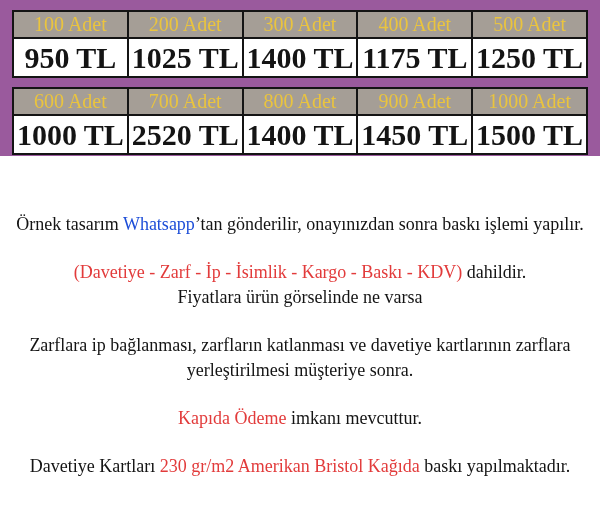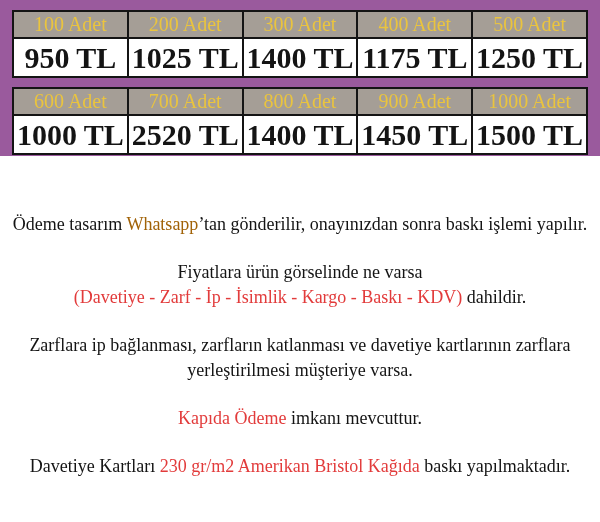--- a/index.html
+++ b/index.html
@@ -55,21 +55,21 @@
     padding-top: 56px;
     text-align: center;
     font-size: 18px;
     line-height: 25px;
     color: #141414;
   }
   .info p { margin: 0 0 23px 0; }
   .block { display: block; white-space: nowrap; }
   .nowrap { white-space: nowrap; }
   .red { color: #e23b3b; }
-  .whatsapp { color: #a16207; cursor: pointer; }
+  .whatsapp { color: #1d4ed8; cursor: pointer; }
 </style>
 </head>
 <body>
 
 <div class="page">
 
   <div class="purple-panel">
 
     <table class="price-table">
       <tbody>
@@ -106,30 +106,30 @@
           <td>1450 TL</td>
           <td>1500 TL</td>
         </tr>
       </tbody>
     </table>
 
   </div>
 
   <div class="info">
 
-    <p class="nowrap"><span>Ödeme tasarım </span><span class="whatsapp">Whatsapp</span><span>’tan gönderilir, onayınızdan sonra baskı işlemi yapılır.</span></p>
+    <p class="nowrap"><span>Örnek tasarım </span><span class="whatsapp">Whatsapp</span><span>’tan gönderilir, onayınızdan sonra baskı işlemi yapılır.</span></p>
 
     <p>
+      <span class="block"><span class="red">(Davetiye - Zarf - İp - İsimlik - Kargo - Baskı - KDV)</span><span> dahildir.</span></span>
       <span class="block">Fiyatlara ürün görselinde ne varsa</span>
-      <span class="block"><span class="red">(Davetiye - Zarf - İp - İsimlik - Kargo - Baskı - KDV)</span><span> dahildir.</span></span>
     </p>
 
     <p>
       <span class="block">Zarflara ip bağlanması, zarfların katlanması ve davetiye kartlarının zarflara</span>
-      <span class="block">yerleştirilmesi müşteriye varsa.</span>
+      <span class="block">yerleştirilmesi müşteriye sonra.</span>
     </p>
 
     <p class="nowrap"><span class="red">Kapıda Ödeme</span><span> imkanı mevcuttur.</span></p>
 
     <p>
       <span class="block"><span>Davetiye Kartları </span><span class="red">230 gr/m2 Amerikan Bristol Kağıda</span><span> baskı yapılmaktadır.</span></span>
     </p>
 
   </div>
 

